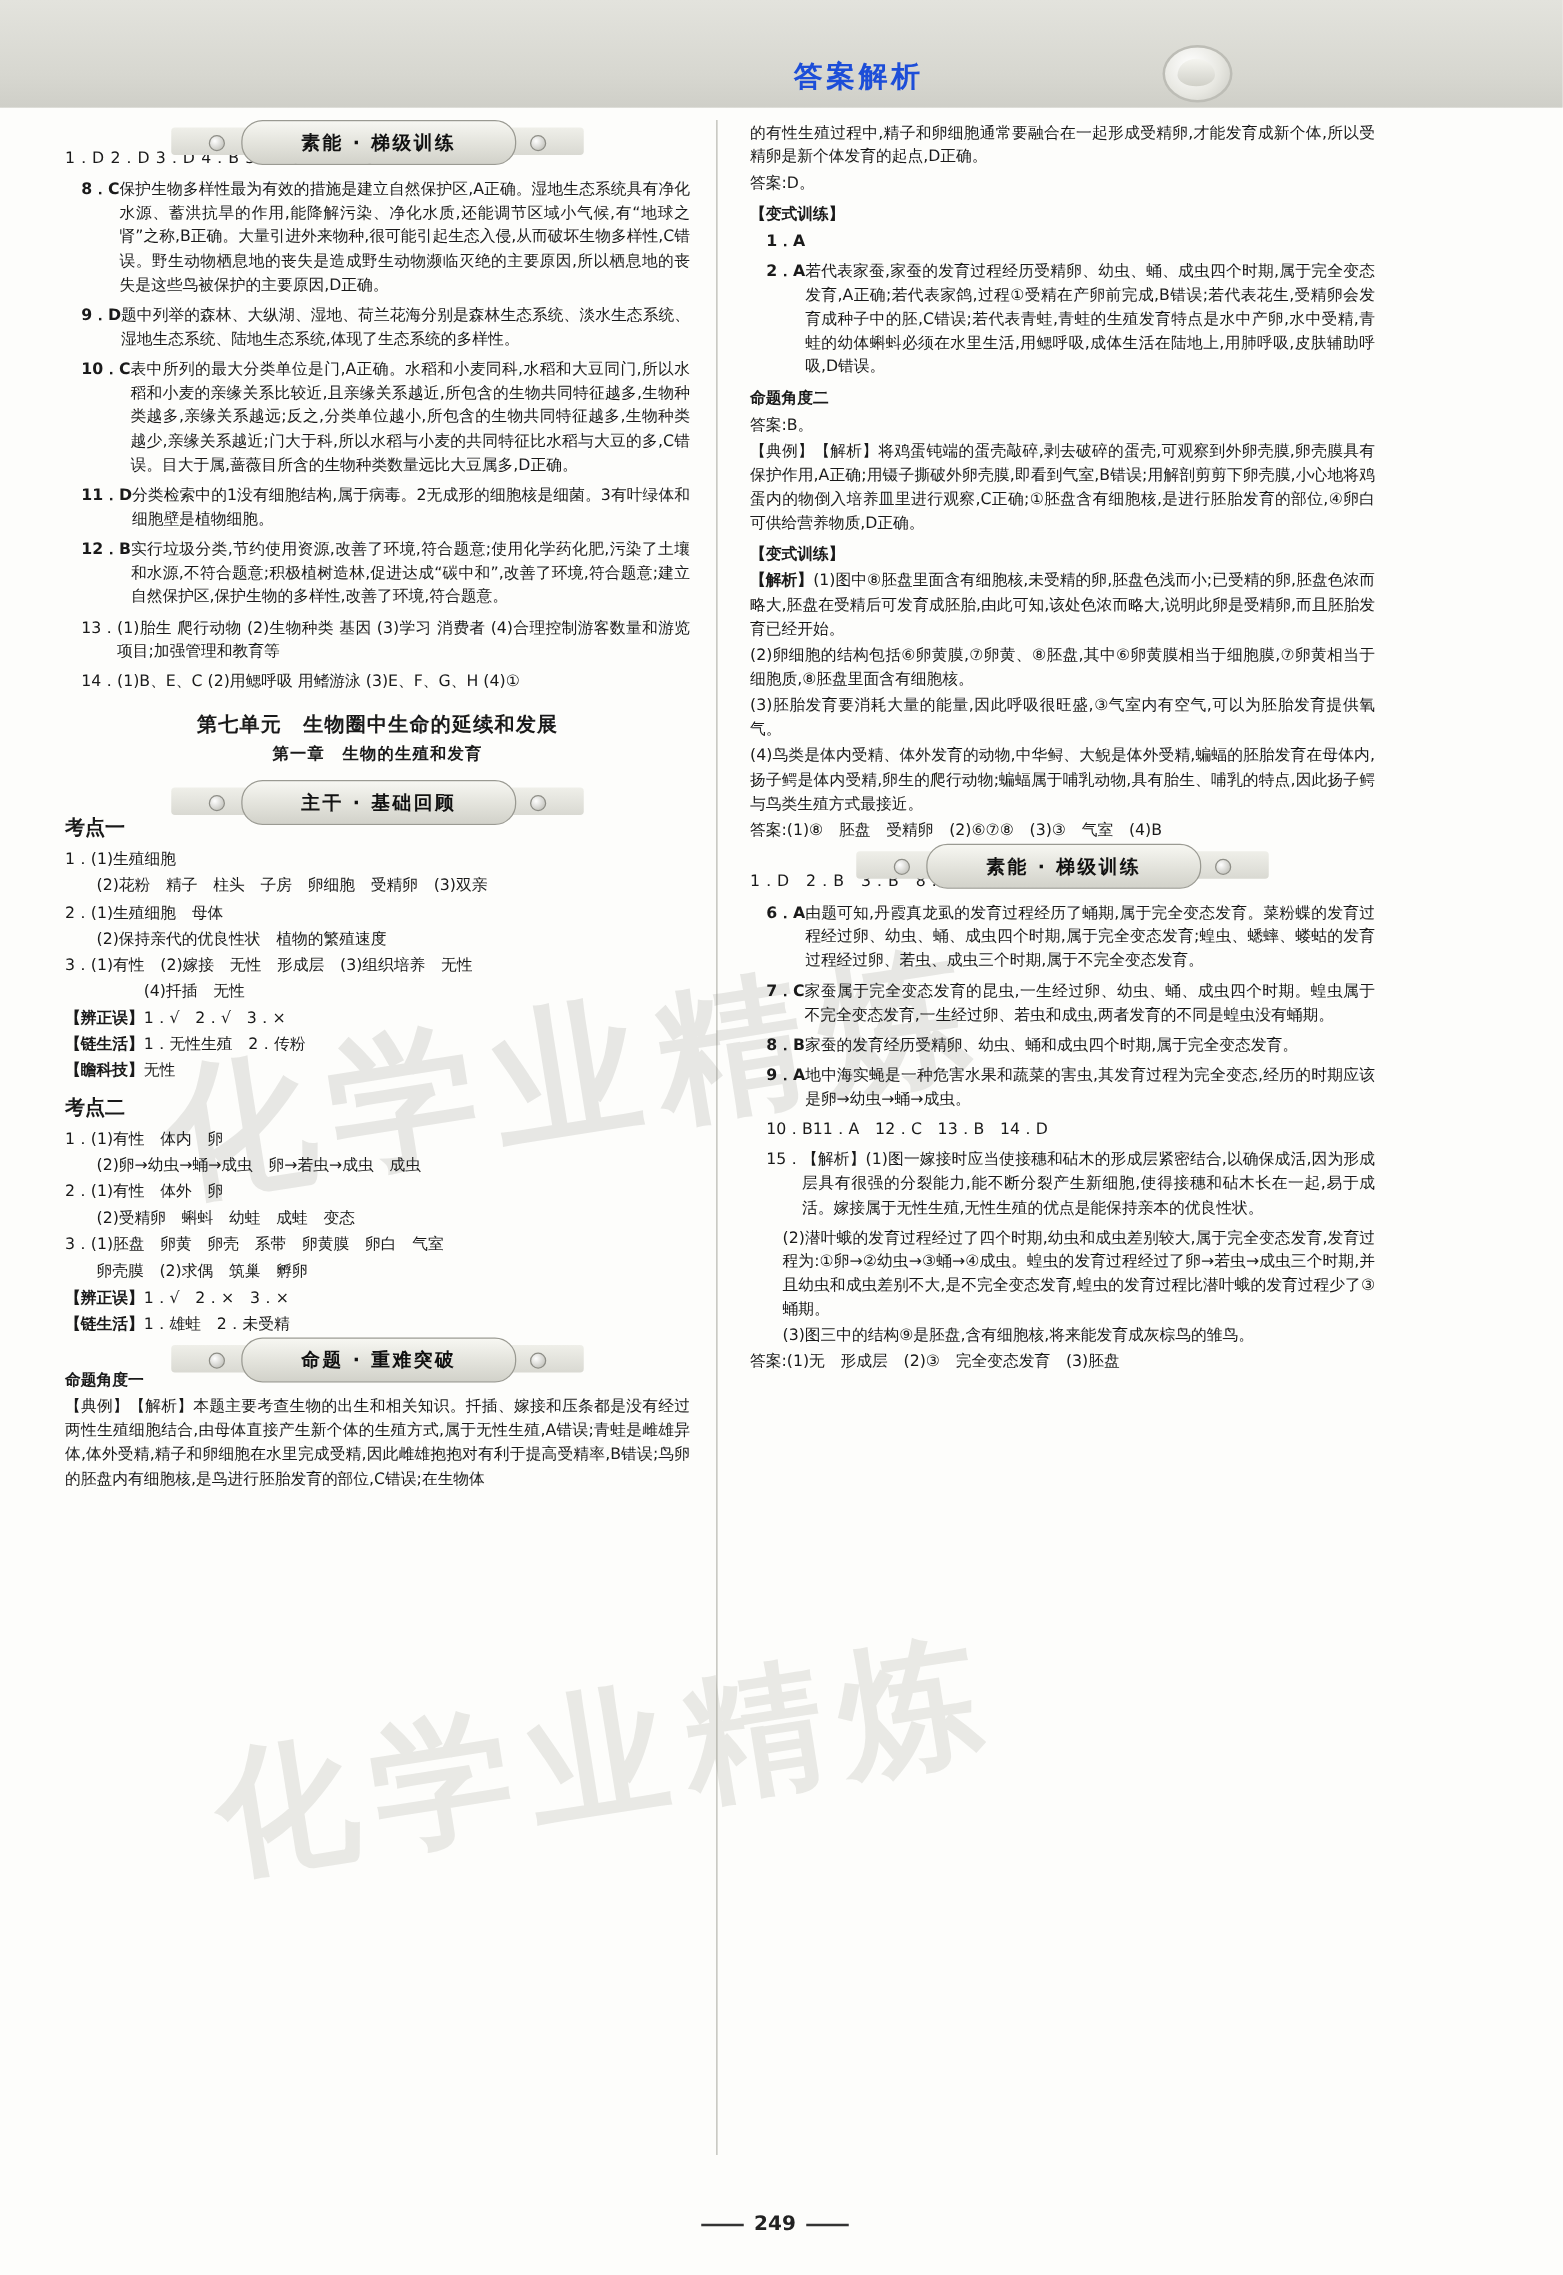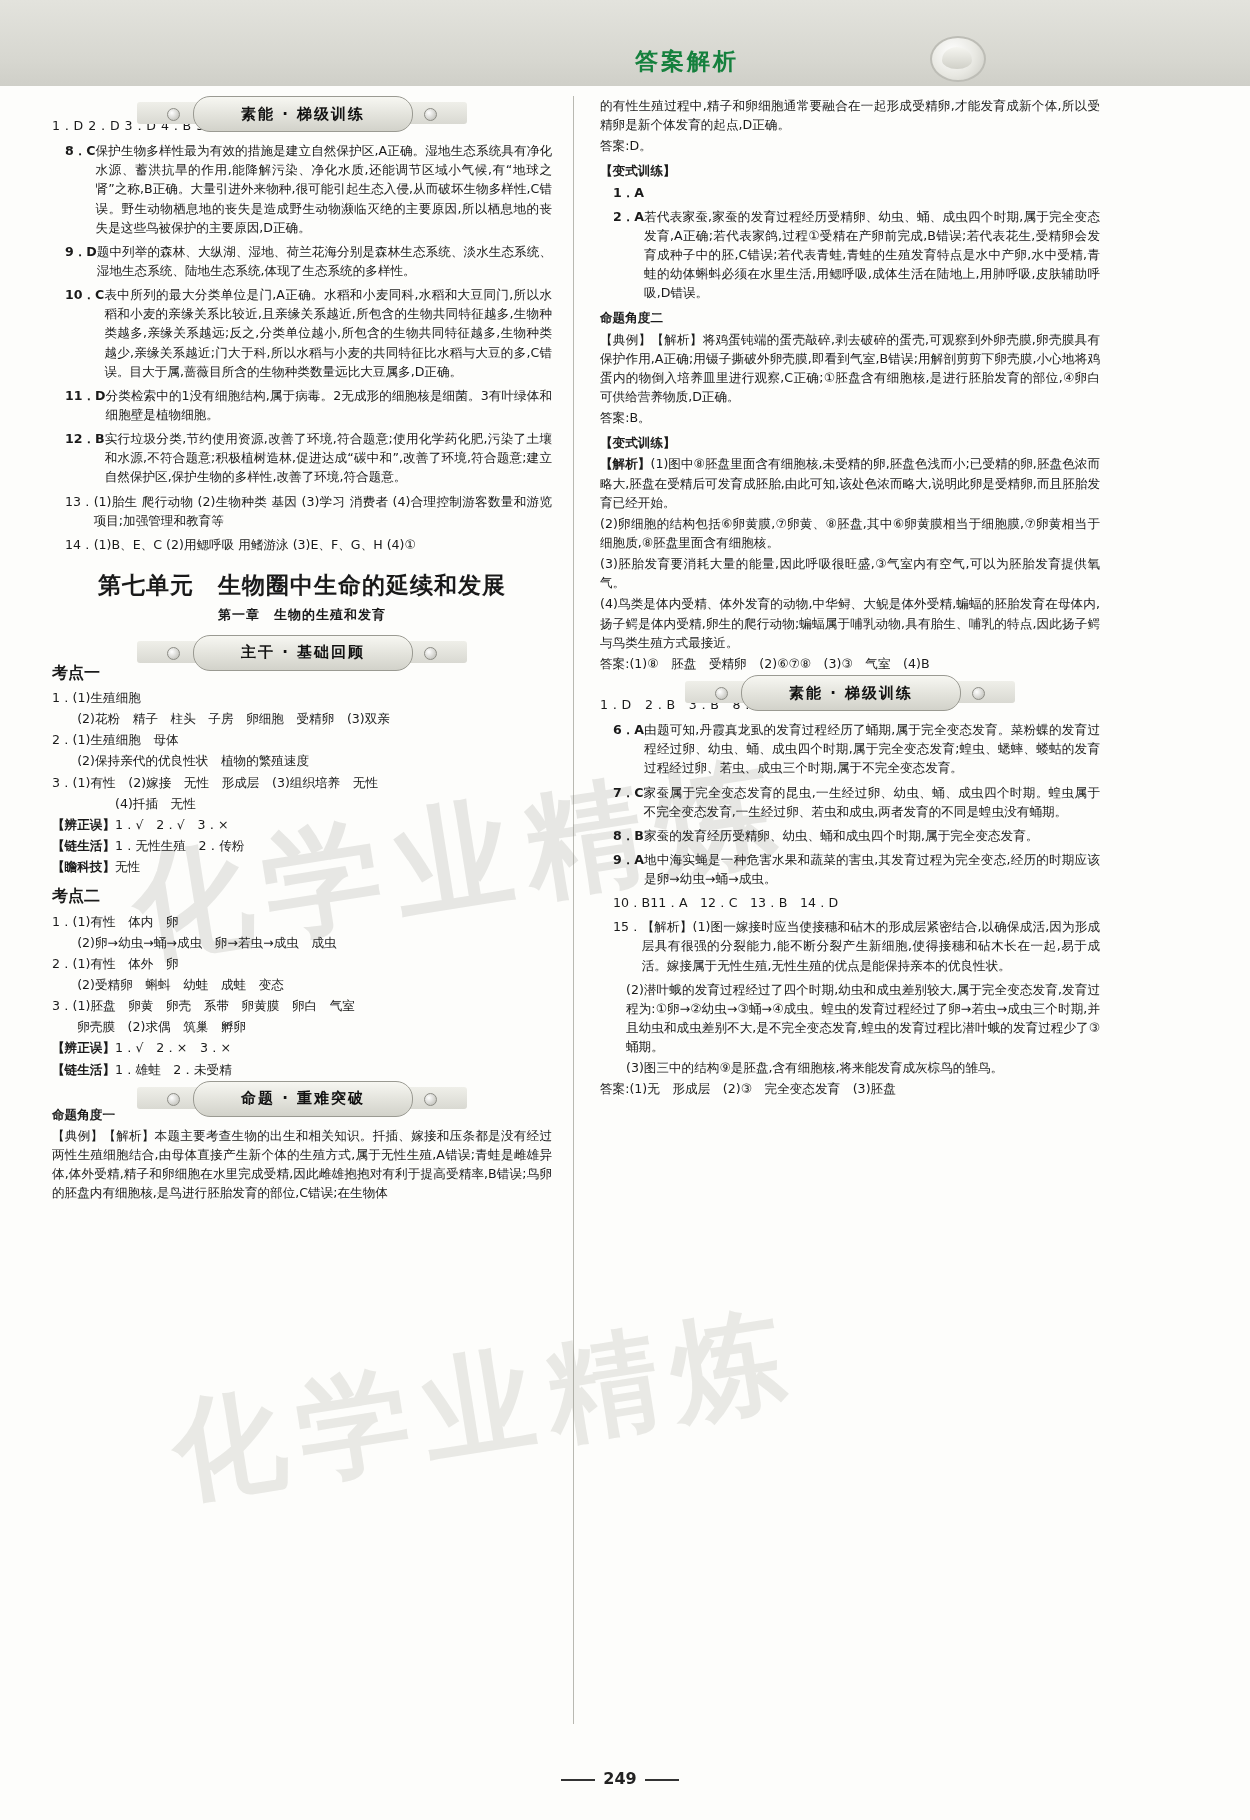--- a/index.html
+++ b/index.html
@@ -19,21 +19,21 @@
   .header{
     position:absolute;top:0;left:0;width:1250px;height:86px;
     background:#dcdcd6;
   }
   .header-strip{
     position:absolute;top:0;left:0;width:1250px;height:86px;
     background:linear-gradient(180deg,#e3e3dd 0%,#d7d7d0 70%,#cfcfc8 100%);
   }
   .header-title{
     position:absolute;top:46px;left:635px;
-    font-size:23px;font-weight:bold;letter-spacing:3px;color:#15803d;
+    font-size:23px;font-weight:bold;letter-spacing:3px;color:#1d4ed8;
   }
   .header-badge{
     position:absolute;top:36px;left:930px;width:52px;height:42px;
     border-radius:50%;
     background:radial-gradient(circle at 40% 35%,#ffffff 0%,#e8e8e2 55%,#c9c9c2 100%);
     border:2px solid #bdbdb6;
   }
   .header-badge:after{
     content:"";position:absolute;top:9px;left:10px;width:30px;height:22px;
     border-radius:50%/60% 60% 40% 40%;
@@ -87,21 +87,21 @@
   }
   .item-num.plain{font-weight:normal;}
   .item-body{flex:1 1 auto;}
   .heading{
     font-weight:bold;margin:8px 0 3px 0;font-size:16px;
   }
   .subhead{font-weight:bold;margin:6px 0 2px 0;}
   .small-indent{padding-left:26px;}
   
   .unit-title{
-    text-align:center;font-weight:bold;font-size:23px;letter-spacing:1px;
+    text-align:center;font-weight:bold;font-size:16px;letter-spacing:1px;
     margin:14px 0 2px 0;
   }
   .chapter-title{
     text-align:center;font-weight:bold;font-size:13px;letter-spacing:1px;
     margin:0 0 10px 0;
   }
   
   .watermark{
     position:absolute;top:780px;left:130px;
     font-size:118px;font-weight:bold;color:rgba(120,120,110,0.16);
@@ -231,22 +231,22 @@
     <div class="item">
       <span class="item-num">1．A</span>
       <span class="item-body"></span>
     </div>
     <div class="item">
       <span class="item-num">2．A</span>
       <span class="item-body">若代表家蚕,家蚕的发育过程经历受精卵、幼虫、蛹、成虫四个时期,属于完全变态发育,A正确;若代表家鸽,过程①受精在产卵前完成,B错误;若代表花生,受精卵会发育成种子中的胚,C错误;若代表青蛙,青蛙的生殖发育特点是水中产卵,水中受精,青蛙的幼体蝌蚪必须在水里生活,用鳃呼吸,成体生活在陆地上,用肺呼吸,皮肤辅助呼吸,D错误。</span>
     </div>
 
     <div class="subhead">命题角度二</div>
+    <p>答案:B。</p>
     <p>【典例】【解析】将鸡蛋钝端的蛋壳敲碎,剥去破碎的蛋壳,可观察到外卵壳膜,卵壳膜具有保护作用,A正确;用镊子撕破外卵壳膜,即看到气室,B错误;用解剖剪剪下卵壳膜,小心地将鸡蛋内的物倒入培养皿里进行观察,C正确;①胚盘含有细胞核,是进行胚胎发育的部位,④卵白可供给营养物质,D正确。</p>
-    <p>答案:B。</p>
 
     <p class="subhead">【变式训练】</p>
     <p><span class="tag">【解析】</span><span>(1)图中⑧胚盘里面含有细胞核,未受精的卵,胚盘色浅而小;已受精的卵,胚盘色浓而略大,胚盘在受精后可发育成胚胎,由此可知,该处色浓而略大,说明此卵是受精卵,而且胚胎发育已经开始。</span></p>
     <p>(2)卵细胞的结构包括⑥卵黄膜,⑦卵黄、⑧胚盘,其中⑥卵黄膜相当于细胞膜,⑦卵黄相当于细胞质,⑧胚盘里面含有细胞核。</p>
     <p>(3)胚胎发育要消耗大量的能量,因此呼吸很旺盛,③气室内有空气,可以为胚胎发育提供氧气。</p>
     <p>(4)鸟类是体内受精、体外发育的动物,中华鲟、大鲵是体外受精,蝙蝠的胚胎发育在母体内,扬子鳄是体内受精,卵生的爬行动物;蝙蝠属于哺乳动物,具有胎生、哺乳的特点,因此扬子鳄与鸟类生殖方式最接近。</p>
     <p>答案:(1)⑧　胚盘　受精卵　(2)⑥⑦⑧　(3)③　气室　(4)B</p>
 
     <div class="ribbon">
       <div class="ribbon-bar"></div>

